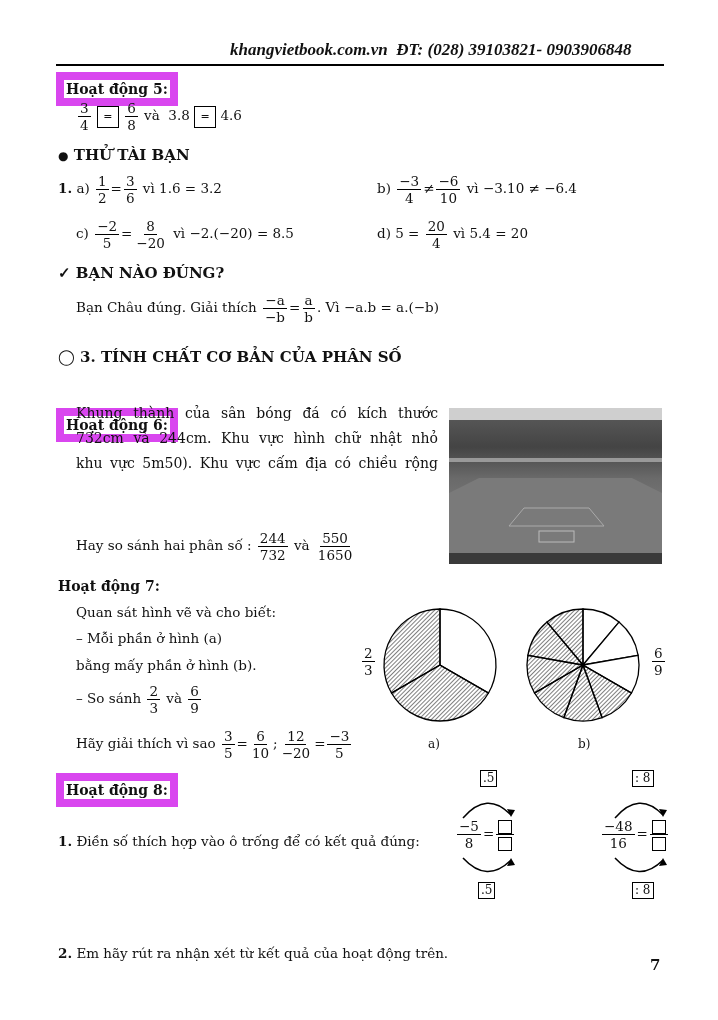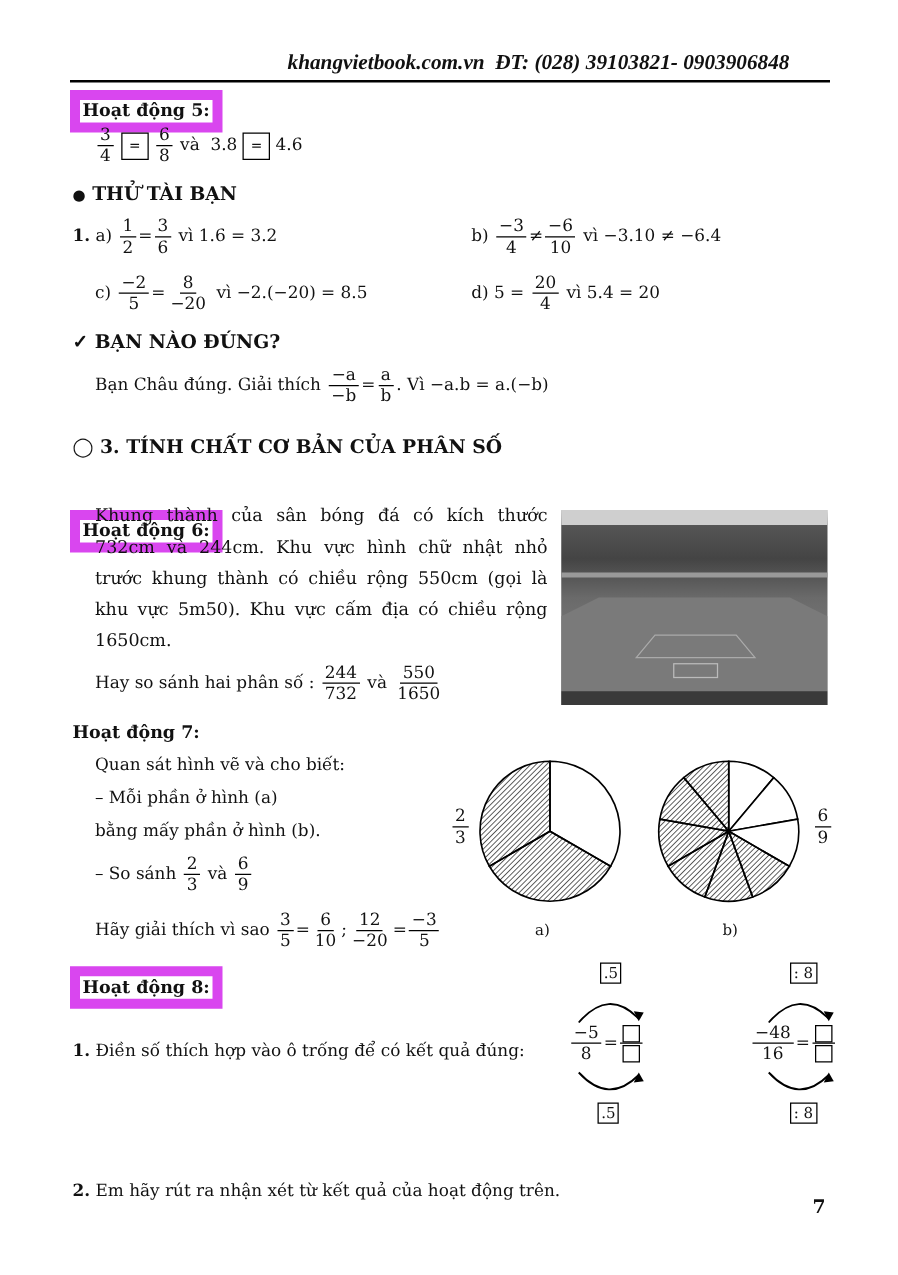--- a/index.html
+++ b/index.html
@@ -108,23 +108,21 @@
 
 <div class="abs sec" style="left:58px;top:348px;">
   <span>◯</span>
   <span>3. TÍNH CHẤT CƠ BẢN CỦA PHÂN SỐ</span>
 </div>
 
 <div class="abs boxtitle" style="left:56px;top:390px;margin-top:18px;">Hoạt động 6:</div>
 <div class="abs para" style="left:76px;top:401px;width:362px;">
   <div style="text-align-last:justify;">Khung thành của sân bóng đá có kích thước</div>
   <div style="text-align-last:justify;">732cm và 244cm. Khu vực hình chữ nhật nhỏ</div>
-  <div style="text-align-last:justify;">trước khung thành có chiều rộng 550cm (gọi là</div>
   <div style="text-align-last:justify;">khu vực 5m50). Khu vực cấm địa có chiều rộng</div>
-  <div>1650cm.</div>
 </div>
 <div class="abs txt" style="left:76px;top:530px;">
   <span>Hay so sánh hai phân số :</span>
   <span class="frac">
       <span class="num">244</span>
       <span class="den">732</span>
     </span>
   <span>và</span>
   <span class="frac">
       <span class="num">550</span>

